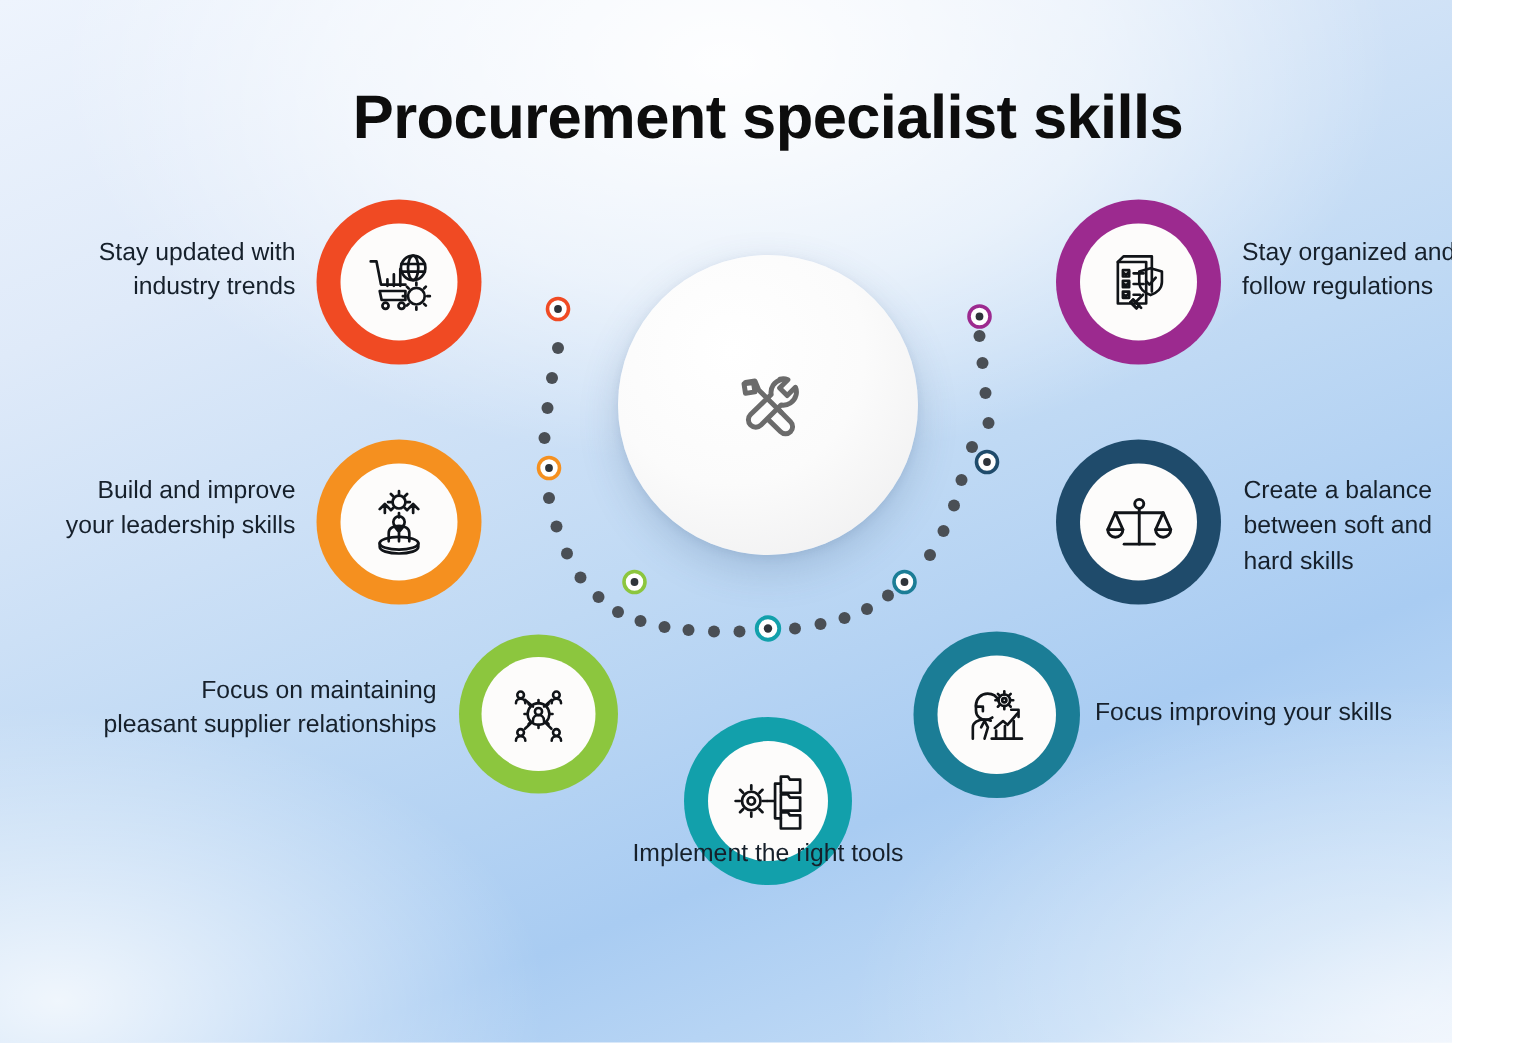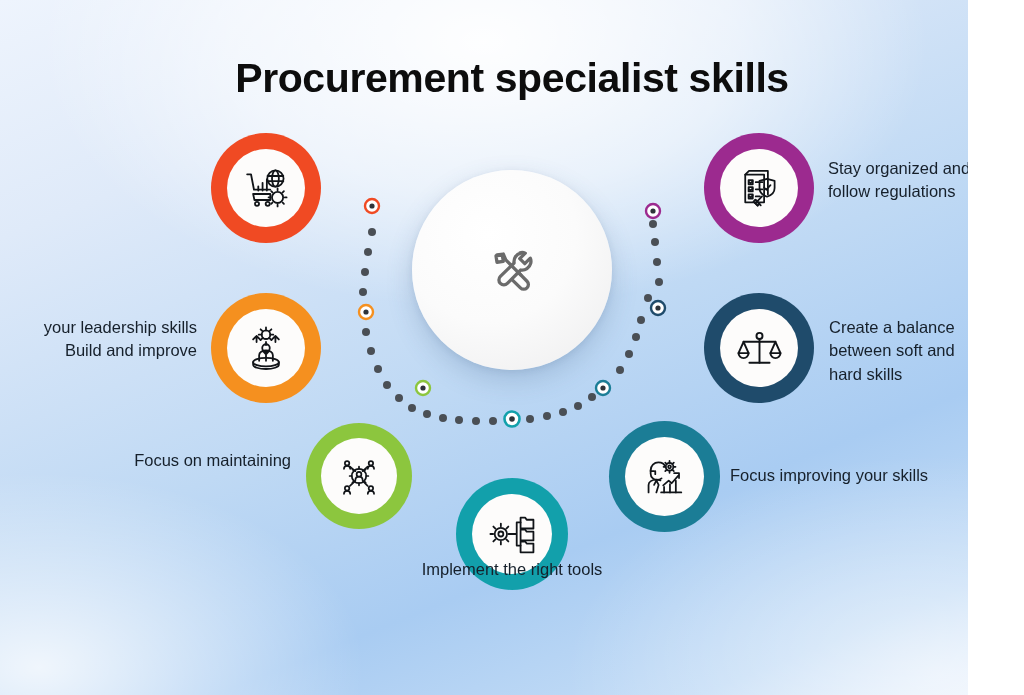--- a/index.html
+++ b/index.html
@@ -186,41 +186,45 @@
           <path d="M13 35h20v7H14.5z"></path>
           <circle cx="17.5" cy="46.5" r="2.4"></circle>
           <circle cx="30" cy="46.5" r="2.4"></circle>
           <path d="M19 31v-5M24 31v-9M29 31v-13"></path>
           <circle cx="41.5" cy="39" r="6.5"></circle>
           <path d="M41.5 30.5v-2M41.5 49.5v-2M50 39h2M31 39h2M47.5 33l1.4-1.4M34.1 46.4l1.4-1.4M47.5 45l1.4 1.4M34.1 31.6l1.4 1.4"></path>
         </svg>
       </span>
     </div>
   </div>
+  <div class="label right-align" style="left:25px; top:157px; width:172px;">
+    <div>Stay updated with</div>
+    <div>industry trends</div>
+  </div>
 
   <div class="node" style="left:211px; top:293px; width:110px; height:110px; background:#f5901f;">
     <div class="disc" style="width:78px;height:78px;">
       <span>
         <svg width="48" height="48" viewBox="0 0 56 56" fill="none" stroke="#111418" stroke-width="2.1" stroke-linecap="round" stroke-linejoin="round">
           <circle cx="28" cy="12.5" r="5"></circle>
           <path d="M28 7.5V4M28 21v3.5M33 12.5h3.5M19.5 12.5H23M31.8 8.7l2.5-2.5M21.7 18.8l2.5-2.5M31.8 16.3l2.5 2.5M21.7 6.2l2.5 2.5"></path>
           <path d="M17 21v-7l-4 4M17 14l4 4"></path>
           <path d="M39 21v-7l-4 4M39 14l4 4"></path>
           <circle cx="28" cy="28" r="4.4"></circle>
           <path d="M20 43v-6.5c0-3.3 3.6-5.6 8-5.6s8 2.3 8 5.6V43"></path>
           <path d="M28 32.4V43M24.6 31.6l3.4 4 3.4-4"></path>
           <ellipse cx="28" cy="44.5" rx="15" ry="5"></ellipse>
           <path d="M13 44.5v3c0 2.8 6.7 5 15 5s15-2.2 15-5v-3"></path>
         </svg>
       </span>
     </div>
   </div>
   <div class="label right-align" style="left:10px; top:316px; width:187px;">
+    <div>Build and improve</div>
     <div>your leadership skills</div>
-    <div>Build and improve</div>
   </div>
 
   <div class="node" style="left:306px; top:423px; width:106px; height:106px; background:#8cc63e;">
     <div class="disc" style="width:76px;height:76px;">
       <span>
         <svg width="46" height="46" viewBox="0 0 56 56" fill="none" stroke="#111418" stroke-width="2.1" stroke-linecap="round" stroke-linejoin="round">
           <path d="M17 16.5 23.5 22M38.5 16.5 32.5 22M17 40 23.5 34M38.5 40 32.5 34"></path>
           <circle cx="28" cy="28" r="8.8"></circle>
           <circle cx="28" cy="26" r="2.9"></circle>
           <path d="M23.6 33c0-2.5 2-4.2 4.4-4.2s4.4 1.7 4.4 4.2"></path>
@@ -232,20 +236,21 @@
           <circle cx="13.5" cy="43" r="2.7"></circle>
           <path d="M9.7 49.7c0-2.2 1.7-3.6 3.8-3.6s3.8 1.4 3.8 3.6"></path>
           <circle cx="42.5" cy="43" r="2.7"></circle>
           <path d="M38.7 49.7c0-2.2 1.7-3.6 3.8-3.6s3.8 1.4 3.8 3.6"></path>
         </svg>
       </span>
     </div>
   </div>
   <div class="label right-align" style="left:8px; top:449px; width:283px;">
     <div>Focus on maintaining</div>
+    <div>pleasant supplier relationships</div>
   </div>
 
   <div class="node" style="left:456px; top:478px; width:112px; height:112px; background:#12a0ab;">
     <div class="disc" style="width:80px;height:80px;">
       <span>
         <svg width="48" height="48" viewBox="0 0 56 56" fill="none" stroke="#111418" stroke-width="2.1" stroke-linecap="round" stroke-linejoin="round">
           <circle cx="15" cy="28" r="7.2"></circle>
           <circle cx="15" cy="28" r="2.9"></circle>
           <path d="M15 19v-3.2M15 40.2V37M24 28h3.2M2.8 28H6M21.4 21.6l2.3-2.3M6.3 36.7l2.3-2.3M21.4 34.4l2.3 2.3M6.3 19.3l2.3 2.3"></path>
           <path d="M27.5 28h6M33.5 14.5V41.5M33.5 14.5h4.5M33.5 41.5h4.5"></path>

